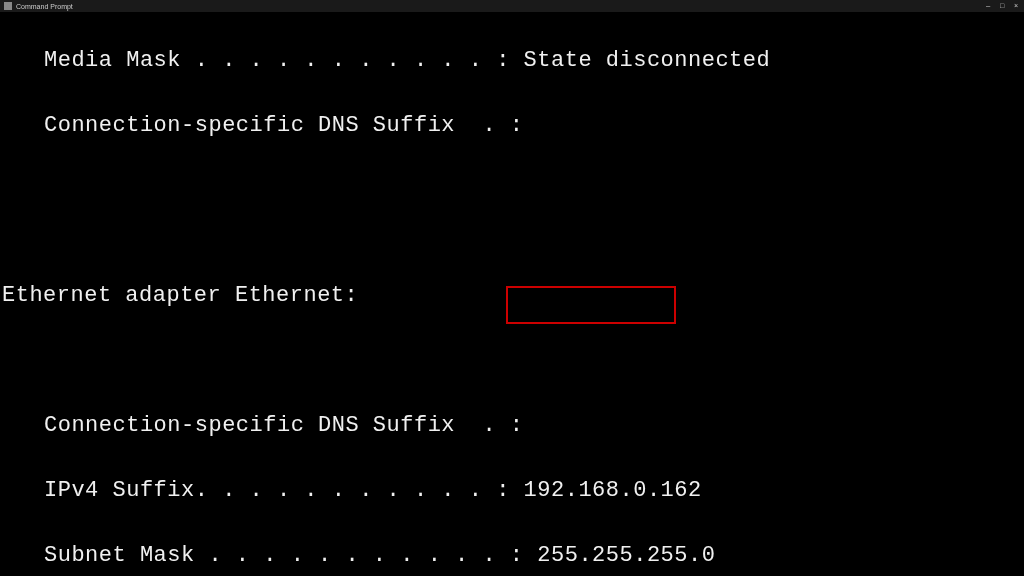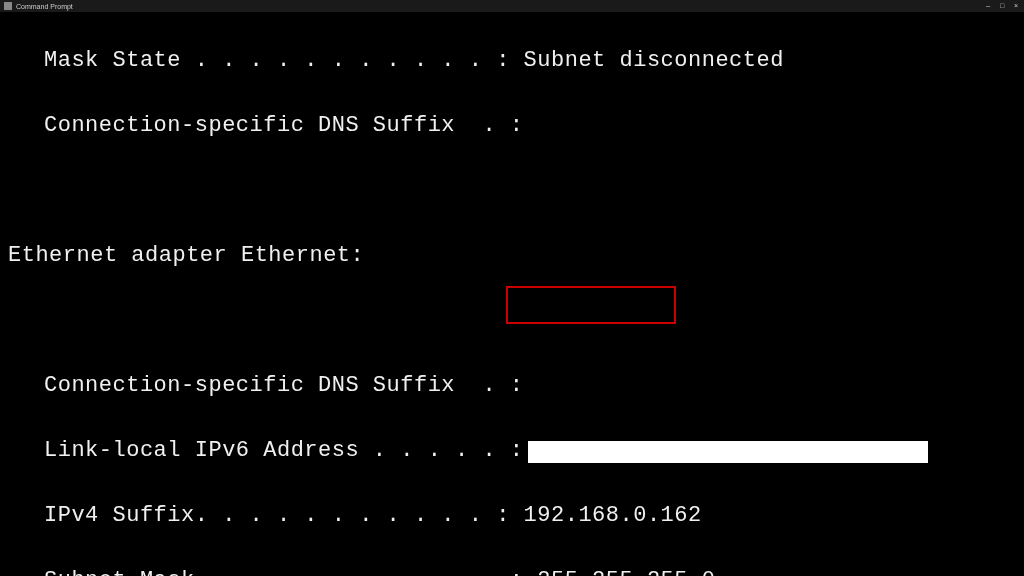--- a/index.html
+++ b/index.html
@@ -61,21 +61,22 @@
       font-size: 22px;
       line-height: 1.48;
       letter-spacing: 0.5px;
       white-space: pre;
       font-weight: 400;
     }
     .indent {
       padding-left: 44px;
     }
     .section-head {
-      padding-left: 8px;
+      padding-left: 2px;
+      margin-top: 40px;
     }
     .redact-box {
       display: inline-block;
       width: 400px;
       height: 22px;
       background: #fff;
       vertical-align: text-bottom;
       margin-left: 4px;
     }
     .highlight-box {
@@ -93,27 +94,26 @@
     <span class="title-text">Command Prompt</span>
   </div>
   <div class="title-bar-right">
     <span class="win-btn">—</span>
     <span class="win-btn">□</span>
     <span class="win-btn">×</span>
   </div>
 </div>
 
 <div class="terminal">
-<div class="indent"><span>Mask State . . . . . . . . . . . :</span><span> Subnet disconnected</span></div>
+<div class="indent"><span>Media Mask . . . . . . . . . . . :</span><span> State disconnected</span></div>
 <div class="indent"><span>Connection-specific DNS Suffix  . :</span><span></span></div>
 <div>&nbsp;</div>
 <div class="section-head">Ethernet adapter Ethernet:</div>
 <div>&nbsp;</div>
 <div class="indent"><span>Connection-specific DNS Suffix  . :</span><span></span></div>
-<div class="indent"><span>Link-local IPv6 Address . . . . . :</span><span class="redact-box"></span></div>
 <div class="indent"><span>IPv4 Suffix. . . . . . . . . . . :</span><span> 192.168.0.162</span></div>
 <div class="indent"><span>Subnet Mask . . . . . . . . . . . :</span><span> 255.255.255.0</span></div>
 
 
 
 
 
 
 
 

